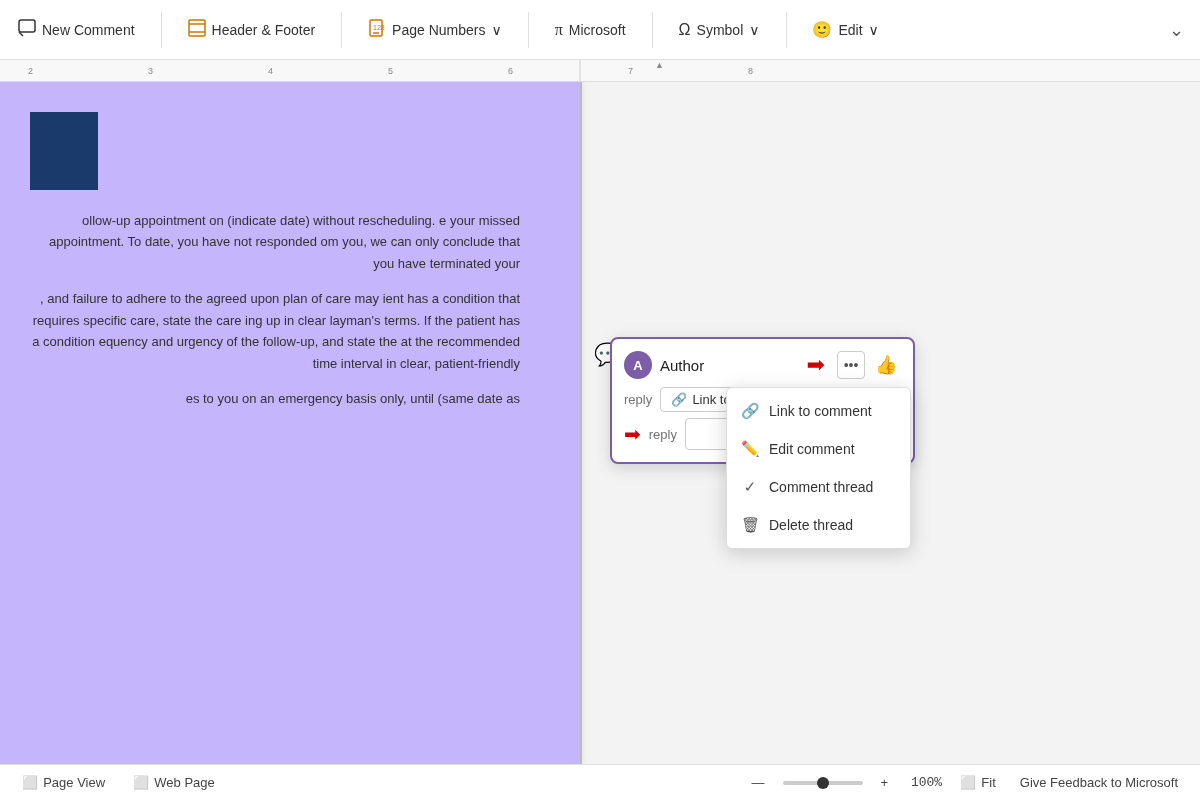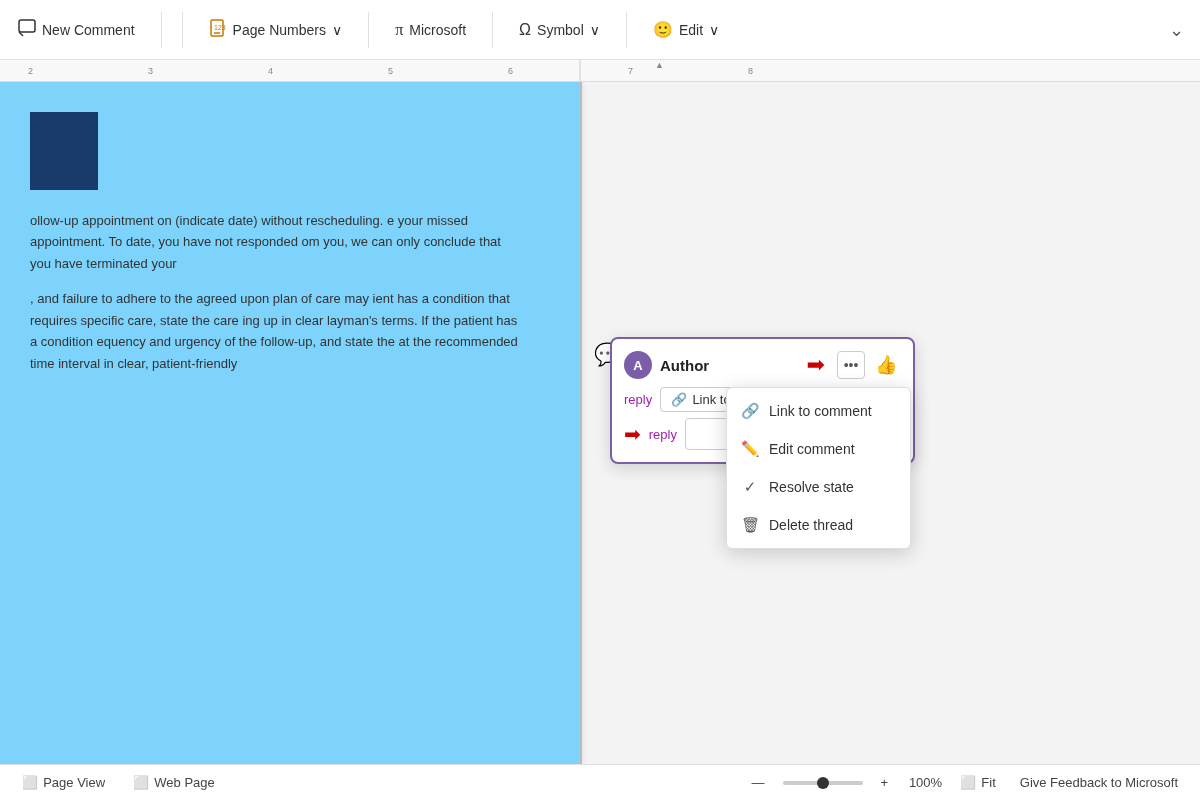--- a/index.html
+++ b/index.html
@@ -42,27 +42,28 @@
 
     
     .doc-area {
       flex: 1;
       background: #f3f3f3;
       overflow: hidden;
       position: relative;
       display: flex;
     }
     .page {
-      background: #7dd3fc;
+      background: #c4b5fd;
       width: 580px;
       min-height: 100%;
       margin: 0;
       padding: 30px 60px 30px 30px;
       position: relative;
       box-shadow: 2px 0 6px rgba(0,0,0,0.1);
+      text-align: right;
     }
     .page-content {
       font-size: 13px;
       line-height: 1.6;
       color: #222;
     }
     .blue-rect {
       width: 68px;
       height: 78px;
       background: #1a3a6b;
@@ -103,21 +104,21 @@
       color: #fff;
       display: flex;
       align-items: center;
       justify-content: center;
       font-size: 13px;
       font-weight: bold;
       flex-shrink: 0;
     }
     .author-name {
       font-size: 15px;
-      font-weight: 700;
+      font-weight: 400;
       color: #222;
       flex: 1;
     }
     .red-arrow {
       color: #cc0000;
       font-size: 22px;
       margin-right: 4px;
     }
     .more-btn {
       width: 28px;
@@ -145,21 +146,21 @@
       justify-content: center;
     }
     .comment-reply-row {
       display: flex;
       align-items: center;
       gap: 8px;
       margin-bottom: 6px;
     }
     .reply-label {
       font-size: 13px;
-      color: #a21caf;
+      color: #737373;
     }
     .link-comment-btn {
       display: flex;
       align-items: center;
       gap: 5px;
       padding: 4px 10px;
       border: 1px solid #ccc;
       border-radius: 4px;
       background: #fff;
       font-size: 13px;
@@ -275,20 +276,30 @@
     <span class="icon">
       
       <svg width="18" height="18" viewBox="0 0 18 18" fill="none">
         <rect x="1" y="1" width="16" height="12" rx="2" stroke="#333" stroke-width="1.5" fill="none"></rect>
         <line x1="1" y1="13" x2="5" y2="17" stroke="#333" stroke-width="1.5"></line>
       </svg>
     </span>
     <span>New Comment</span>
   </button>
   <div class="toolbar-separator"></div>
+  <button class="toolbar-btn">
+    <span class="icon">
+      <svg width="18" height="18" viewBox="0 0 18 18" fill="none">
+        <rect x="1" y="1" width="16" height="16" rx="1" stroke="#cc7700" stroke-width="1.5" fill="none"></rect>
+        <line x1="1" y1="5" x2="17" y2="5" stroke="#cc7700" stroke-width="1.5"></line>
+        <line x1="1" y1="13" x2="17" y2="13" stroke="#cc7700" stroke-width="1.5"></line>
+      </svg>
+    </span>
+    <span>Header &amp; Footer</span>
+  </button>
   <div class="toolbar-separator"></div>
   <button class="toolbar-btn">
     <span class="icon">
       <svg width="18" height="18" viewBox="0 0 18 18" fill="none">
         <rect x="2" y="1" width="12" height="16" rx="1" stroke="#cc7700" stroke-width="1.5" fill="none"></rect>
         <line x1="5" y1="14" x2="11" y2="14" stroke="#cc7700" stroke-width="1.5"></line>
         <text x="5" y="11" font-size="7" fill="#cc7700">123</text>
       </svg>
     </span>
     <span>Page Numbers</span>
@@ -333,20 +344,21 @@
 </div>
 
 <div class="main-area">
 
   <div class="doc-area">
     <div class="page">
       <div class="blue-rect"></div>
       <div class="page-content">
         <p class="page-text">ollow-up appointment on (indicate date) without rescheduling. e your missed appointment. To date, you have not responded om you, we can only conclude that you have terminated your</p>
         <p class="page-text">, and failure to adhere to the agreed upon plan of care may ient has a condition that requires specific care, state the care ing up in clear layman's terms. If the patient has a condition equency and urgency of the follow-up, and state the at the recommended time interval in clear, patient-friendly</p>
+        <p class="page-text">es to you on an emergency basis only, until (same date as</p>
       </div>
     </div>
 
     <div style="position:absolute; left:580px; top:0; width:2px; height:100%; background:#bbb;"></div>
 
     <div style="position:absolute; left:594px; top:260px; color:#7b5ea7; font-size:22px;">💬</div>
 
     <div class="comment-card" style="left: 610px; top: 255px;">
       <div class="comment-header">
         <div class="author-avatar">A</div>
@@ -364,21 +376,21 @@
           <div class="menu-item">
             <span class="mi-icon">🔗</span>
             <span>Link to comment</span>
           </div>
           <div class="menu-item">
             <span class="mi-icon">✏️</span>
             <span>Edit comment</span>
           </div>
           <div class="menu-item">
             <span class="mi-icon">✓</span>
-            <span>Resolve state</span>
+            <span>Comment thread</span>
           </div>
           <div class="menu-item">
             <span class="mi-icon">🗑</span>
             <span>Delete thread</span>
           </div>
         </div>
       </div>
 
       <div class="comment-reply-row">
         <span class="reply-label">reply</span>
@@ -411,21 +423,21 @@
   <div class="statusbar-right">
     <button class="statusbar-btn">
       <span>—</span>
     </button>
     <div class="zoom-track">
       <div class="zoom-thumb"></div>
     </div>
     <button class="statusbar-btn">
       <span>+</span>
     </button>
-    <span style="min-width:36px; text-align:right;">100%</span>
+    <span style="min-width:36px; text-align:right;font-family:Liberation Mono, monospace;">100%</span>
     <button class="statusbar-btn">
       <span>⬜</span>
       <span>Fit</span>
     </button>
     <button class="statusbar-btn">
       <span>Give Feedback to Microsoft</span>
     </button>
   </div>
 </div>
 

